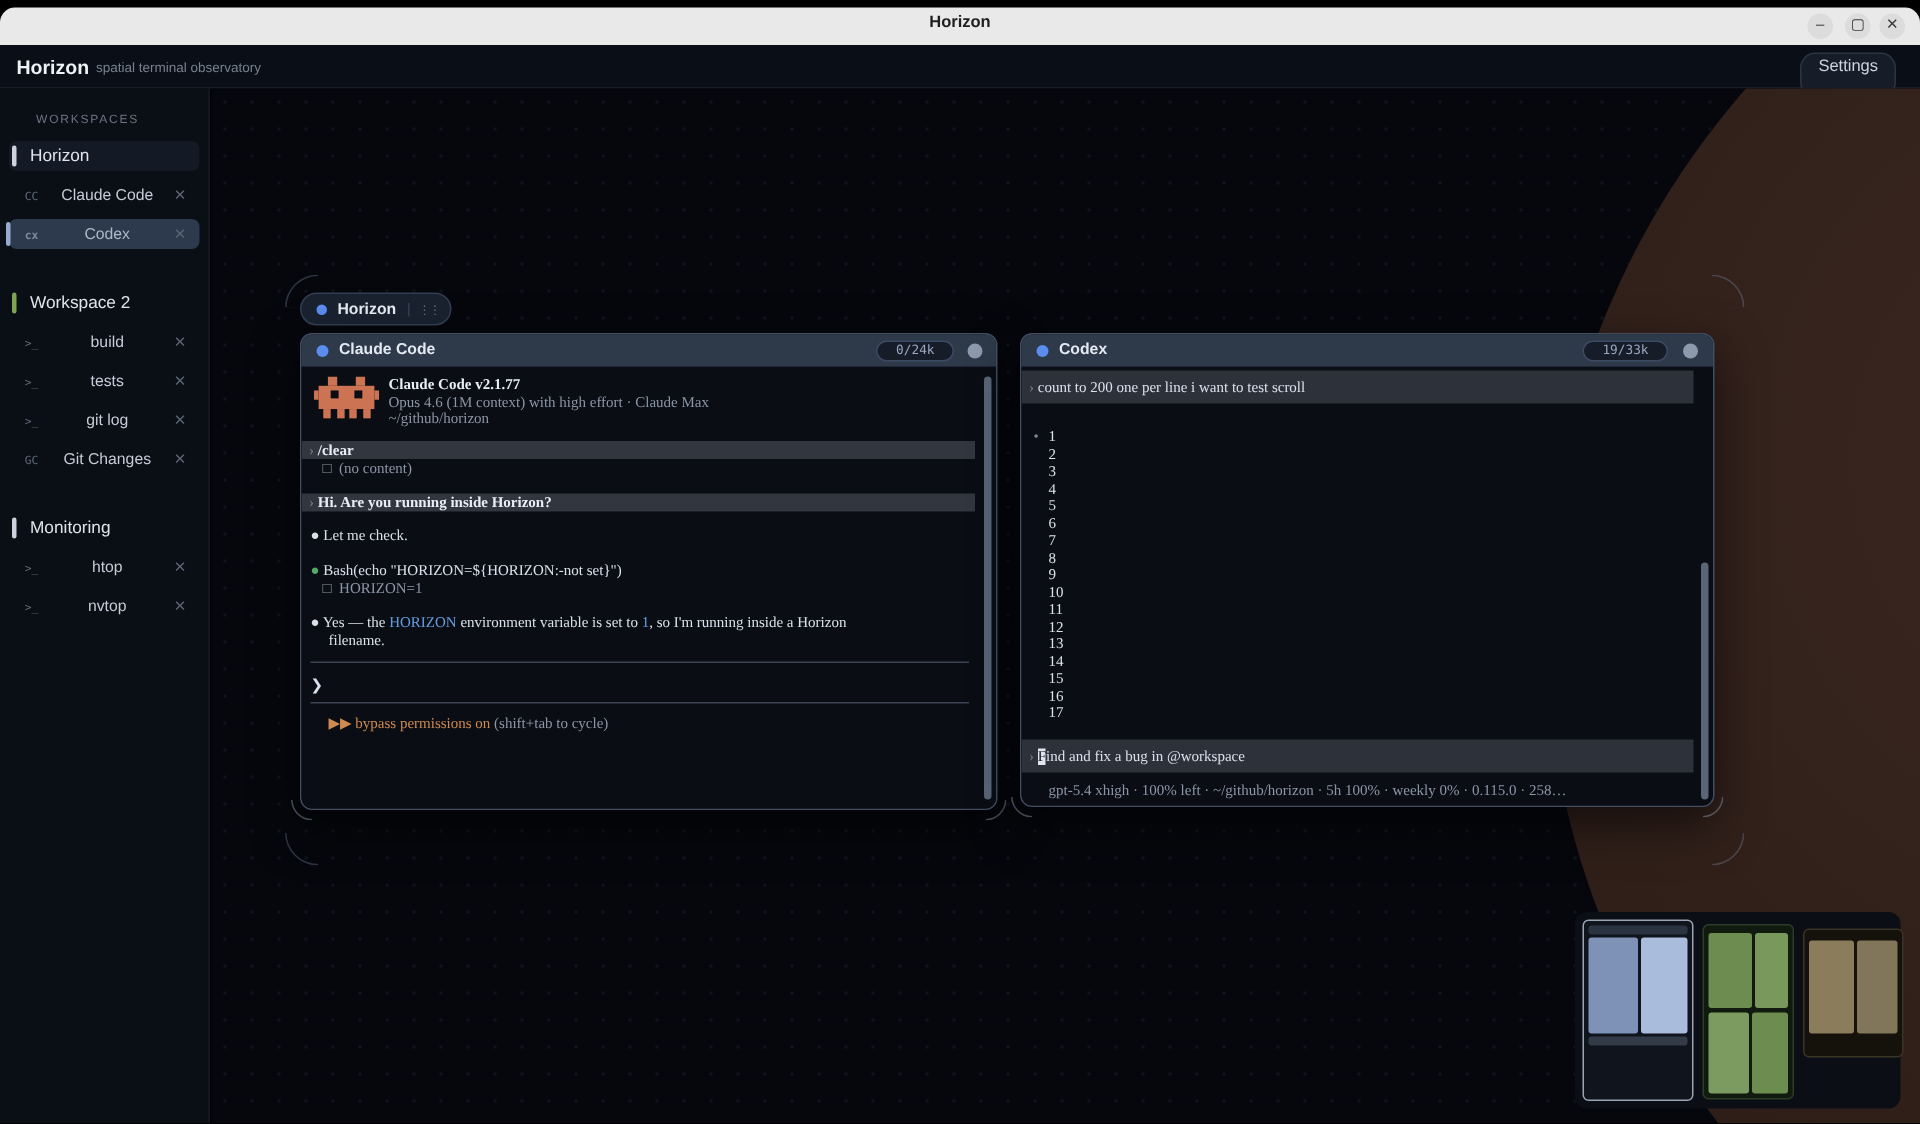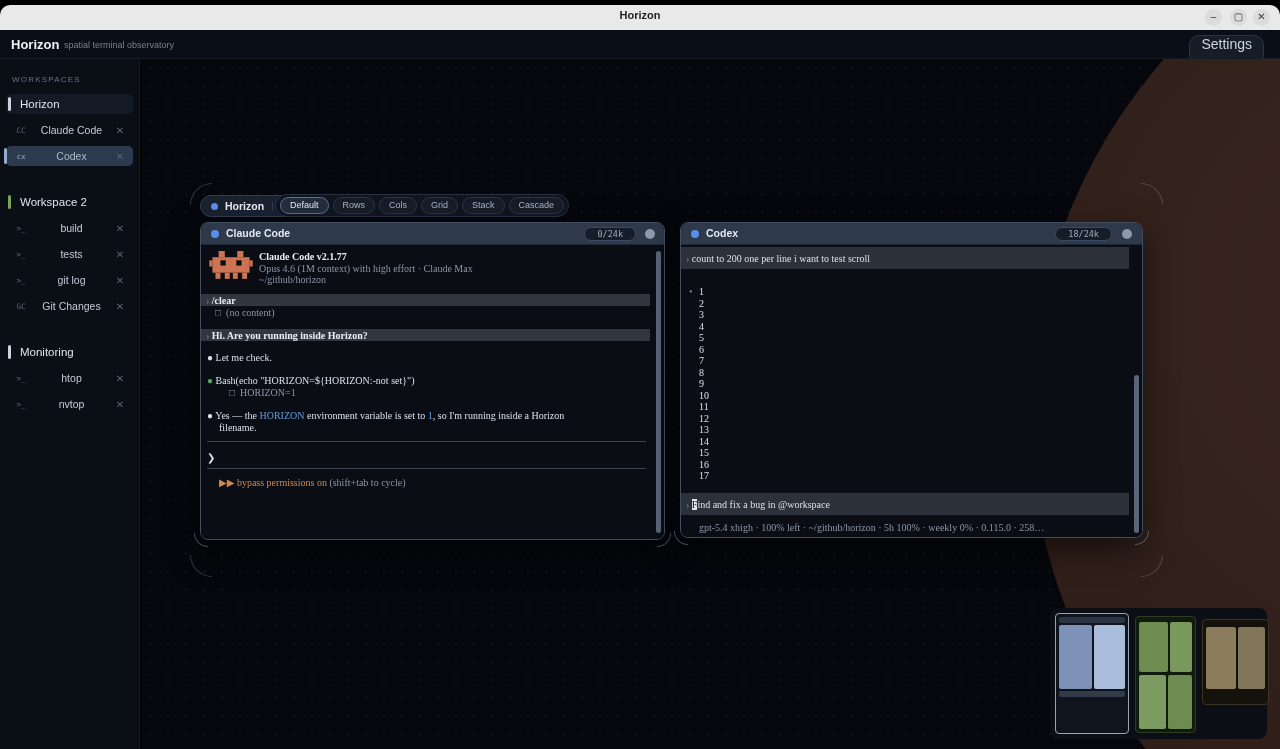--- a/index.html
+++ b/index.html
@@ -16,26 +16,26 @@
     background:#dcdcdc; color:#3a3a3a; font-size:10px; line-height:16px; text-align:center; }
   .os-min { right:58px; } .os-max { right:33px; } .os-close { right:10px; }
 
   
   .app-header { position:absolute; left:0; top:30px; width:1280px; height:29px;
     background:#0a0e16; border-bottom:1px solid #151c28; }
   .app-title { position:absolute; left:11px; top:7px; font-size:13px; font-weight:700; color:#eef1f6; }
   .app-sub { position:absolute; left:64px; top:10px; font-size:9px; color:#77818f; }
   .settings-btn { position:absolute; right:16px; top:5px; height:30px; padding:0 11px;
     background:#161d29; border:1px solid #2b3445; border-radius:10px;
-    font-size:14px; line-height:16px; color:#cdd4df; }
+    font-size:11px; line-height:16px; color:#cdd4df; }
 
   
   .sidebar { position:absolute; left:0; top:59px; width:140px; height:690px;
     background:#0a0e15; border-right:1px solid #141b26; }
-  .sb-section { margin:16px 0 0 12px; font-size:8px; letter-spacing:1.2px; color:#6b7585; }
+  .sb-section { margin:16px 0 0 24px; font-size:8px; letter-spacing:1.2px; color:#6b7585; }
   .sb-group { position:relative; display:flex; align-items:center; height:20px;
     margin:10px 6px 6px 6px; padding-left:10px; border-radius:5px; }
   .sb-group.active-ws { background:#141a25; }
   .sb-gaccent { position:absolute; left:2px; top:3px; bottom:3px; width:3px; border-radius:2px; }
   .sb-gname { font-size:11.5px; font-weight:500; color:#dfe4ec; margin-left:4px; }
   .sb-item { position:relative; display:flex; align-items:center; height:20px;
     margin:0 6px 6px 6px; border-radius:5px; }
   .sb-item.sel { background:#2d3a4e; }
   .sb-iaccent { position:absolute; left:-2px; top:2px; bottom:2px; width:3px; border-radius:2px; background:#93abce; }
   .sb-ic { width:30px; text-align:center; font-family:"DejaVu Sans Mono", monospace;
@@ -205,28 +205,20 @@
     <div class="bcorner bc-tl"></div>
     <div class="bcorner bc-tr"></div>
     <div class="bcorner bc-bl"></div>
     <div class="bcorner bc-br"></div>
 
     <div class="ws-tab">
       <span class="ws-dot"></span>
       <span class="ws-tab-label">Horizon</span>
       <span class="ws-grip">⋮⋮</span>
     </div>
-    <div class="layout-group">
-      <div class="layout-btn active">Default</div>
-      <div class="layout-btn">Rows</div>
-      <div class="layout-btn">Cols</div>
-      <div class="layout-btn">Grid</div>
-      <div class="layout-btn">Stack</div>
-      <div class="layout-btn">Cascade</div>
-    </div>
 
     <div class="win win-claude">
       <div class="win-header">
         <span class="wh-dot"></span>
         <span class="wh-title">Claude Code</span>
         <span class="wh-badge" style="right:28px">0/24k</span>
         <span class="wh-ctl" style="right:9px"></span>
       </div>
       <div class="win-body">
         <svg class="logo" viewBox="0 0 14 10">
@@ -251,41 +243,41 @@
         <div class="hl" style="top:49px"></div>
         <div class="t" style="left:5px; top:49.5px"><span class="dim">›</span><span> </span><span class="bold">/clear</span></div>
         <div class="t gray" style="left:14px; top:62px"><span>□</span><span>  </span><span>(no content)</span></div>
 
         <div class="hl" style="top:84px"></div>
         <div class="t" style="left:5px; top:84.5px"><span class="dim">›</span><span> </span><span class="bold">Hi. Are you running inside Horizon?</span></div>
 
         <div class="t" style="left:6px; top:107px"><span class="white">●</span><span> </span><span class="white">Let me check.</span></div>
 
         <div class="t" style="left:6px; top:130px"><span class="green">●</span><span> </span><span class="white">Bash(echo "HORIZON=${HORIZON:-not set}")</span></div>
-        <div class="t gray" style="left:28px; top:142px"><span>□</span><span>  </span><span>HORIZON=1</span></div>
+        <div class="t gray" style="left:14px; top:142px"><span>□</span><span>  </span><span>HORIZON=1</span></div>
 
         <div class="t" style="left:6px; top:164.5px"><span class="white">●</span><span> </span><span class="white">Yes — the </span><span class="blue">HORIZON</span><span class="white"> environment variable is set to </span><span class="blue">1</span><span class="white">, so I'm running inside a Horizon</span></div>
         <div class="t white" style="left:18px; top:176.5px">filename.</div>
 
         <div class="hr" style="top:196px"></div>
         <div class="t white" style="left:6px; top:207px">❯</div>
         <div class="hr" style="top:223px"></div>
         <div class="t" style="left:18px; top:232px"><span class="orange">▶▶</span><span> </span><span class="orange">bypass permissions on</span><span class="gray"> (shift+tab to cycle)</span></div>
 
         <div class="vscroll" style="top:6px; height:282px"></div>
       </div>
       <div class="rz rz-bl"></div>
       <div class="rz rz-br"></div>
     </div>
 
     <div class="win win-codex">
       <div class="win-header">
         <span class="wh-dot"></span>
         <span class="wh-title">Codex</span>
-        <span class="wh-badge" style="right:30px">18/24k</span>
+        <span class="wh-badge" style="right:30px">19/33k</span>
         <span class="wh-ctl" style="right:10px"></span>
       </div>
       <div class="win-body">
         <div class="hl2" style="top:2px; height:22px"></div>
         <div class="t" style="left:5px; top:8px"><span class="dim">›</span><span> </span><span class="white">count to 200 one per line i want to test scroll</span></div>
 
         <div class="t dim" style="left:8px; top:41px">•</div>
         <div class="t white" style="left:18px; top:41px">1
 2
 3

